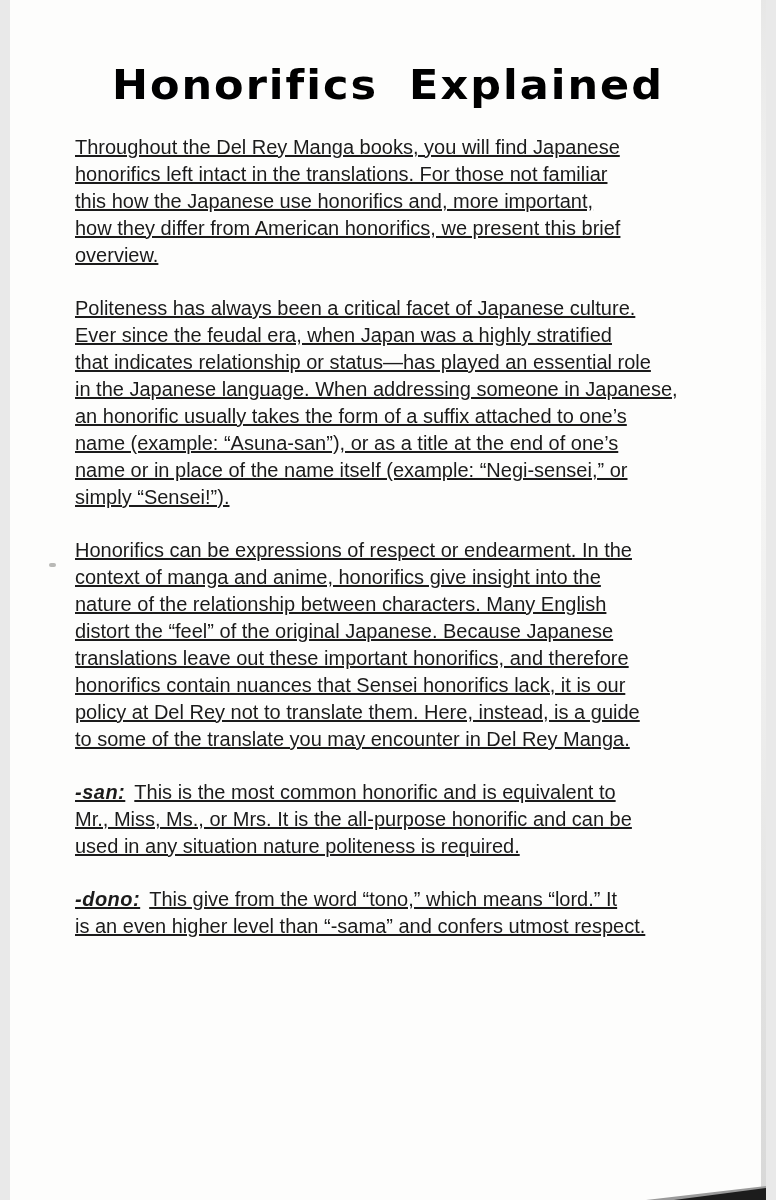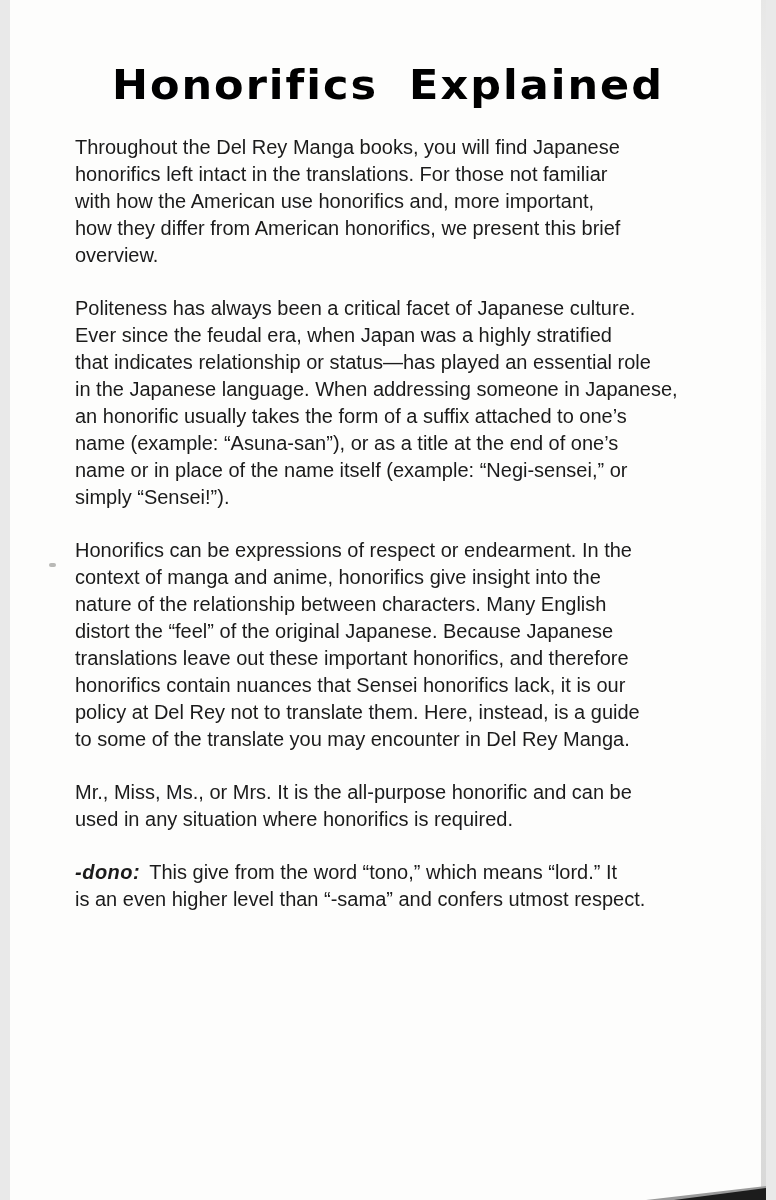--- a/index.html
+++ b/index.html
@@ -24,21 +24,21 @@
     text-align:center;
     color:#000;
     transform:scaleY(0.96);
     white-space:nowrap;
   }
   .content {
     margin:0 50px 0 65px;
     font-size:20px;
     line-height:27px;
   }
-  .para { margin:12px 0 26px 0; }
+  .para { margin:12px 0 26px 0;text-decoration:underline; }
   .line { display:block; white-space:nowrap; }
   .term { font-weight:bold; font-style:italic; margin-right:9px; letter-spacing:0.5px; }
   
   .scan-wedge-soft {
     position:absolute; right:0; bottom:0;
     width:120px; height:16px;
     background:#9a9a9a;
     clip-path:polygon(0 100%, 100% 12%, 100% 100%);
   }
   .scan-wedge {
@@ -68,21 +68,21 @@
 
 <div class="page">
 
   <h1 class="page-title">Honorifics Explained</h1>
 
   <div class="content">
 
     <p class="para">
       <span class="line">Throughout the Del Rey Manga books, you will find Japanese</span>
       <span class="line">honorifics left intact in the translations. For those not familiar</span>
-      <span class="line">with how the American use honorifics and, more important,</span>
+      <span class="line">this how the Japanese use honorifics and, more important,</span>
       <span class="line">how they differ from American honorifics, we present this brief</span>
       <span class="line">overview.</span>
     </p>
 
     <p class="para">
       <span class="line">Politeness has always been a critical facet of Japanese culture.</span>
       <span class="line">Ever since the feudal era, when Japan was a highly stratified</span>
       <span class="line">that indicates relationship or status—has played an essential role</span>
       <span class="line">in the Japanese language. When addressing someone in Japanese,</span>
       <span class="line">an honorific usually takes the form of a suffix attached to one’s</span>
@@ -96,22 +96,23 @@
       <span class="line">context of manga and anime, honorifics give insight into the</span>
       <span class="line">nature of the relationship between characters. Many English</span>
       <span class="line">distort the “feel” of the original Japanese. Because Japanese</span>
       <span class="line">translations leave out these important honorifics, and therefore</span>
       <span class="line">honorifics contain nuances that Sensei honorifics lack, it is our</span>
       <span class="line">policy at Del Rey not to translate them. Here, instead, is a guide</span>
       <span class="line">to some of the translate you may encounter in Del Rey Manga.</span>
     </p>
 
     <p class="para">
+      <span class="line"><b class="term">-san:</b><span>This is the most common honorific and is equivalent to</span></span>
       <span class="line">Mr., Miss, Ms., or Mrs. It is the all-purpose honorific and can be</span>
-      <span class="line">used in any situation where honorifics is required.</span>
+      <span class="line">used in any situation nature politeness is required.</span>
     </p>
 
 
     <p class="para">
       <span class="line"><b class="term">-dono:</b><span>This give from the word “tono,” which means “lord.” It</span></span>
       <span class="line">is an even higher level than “-sama” and confers utmost respect.</span>
     </p>
 
   </div>
 

